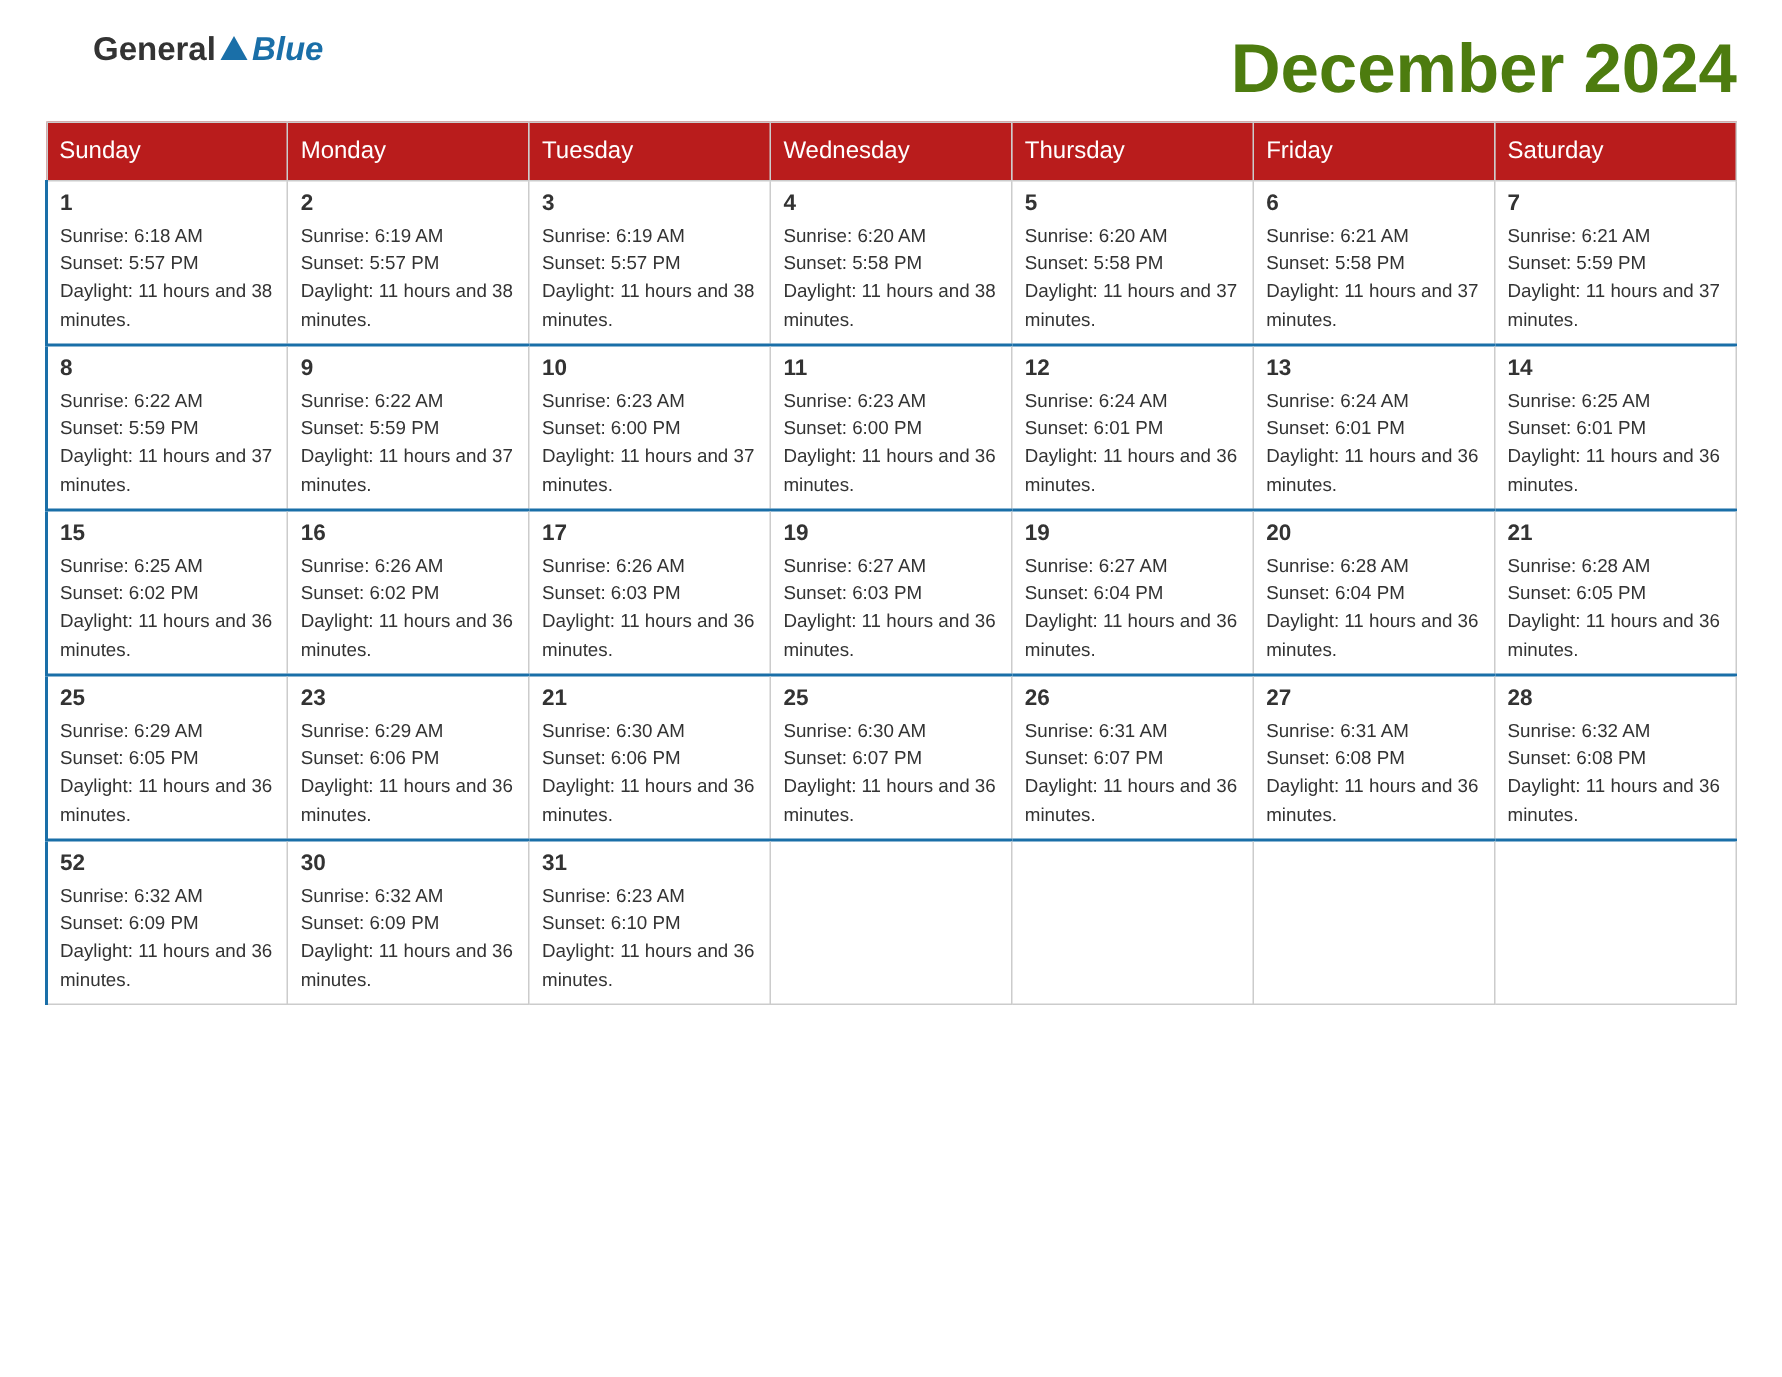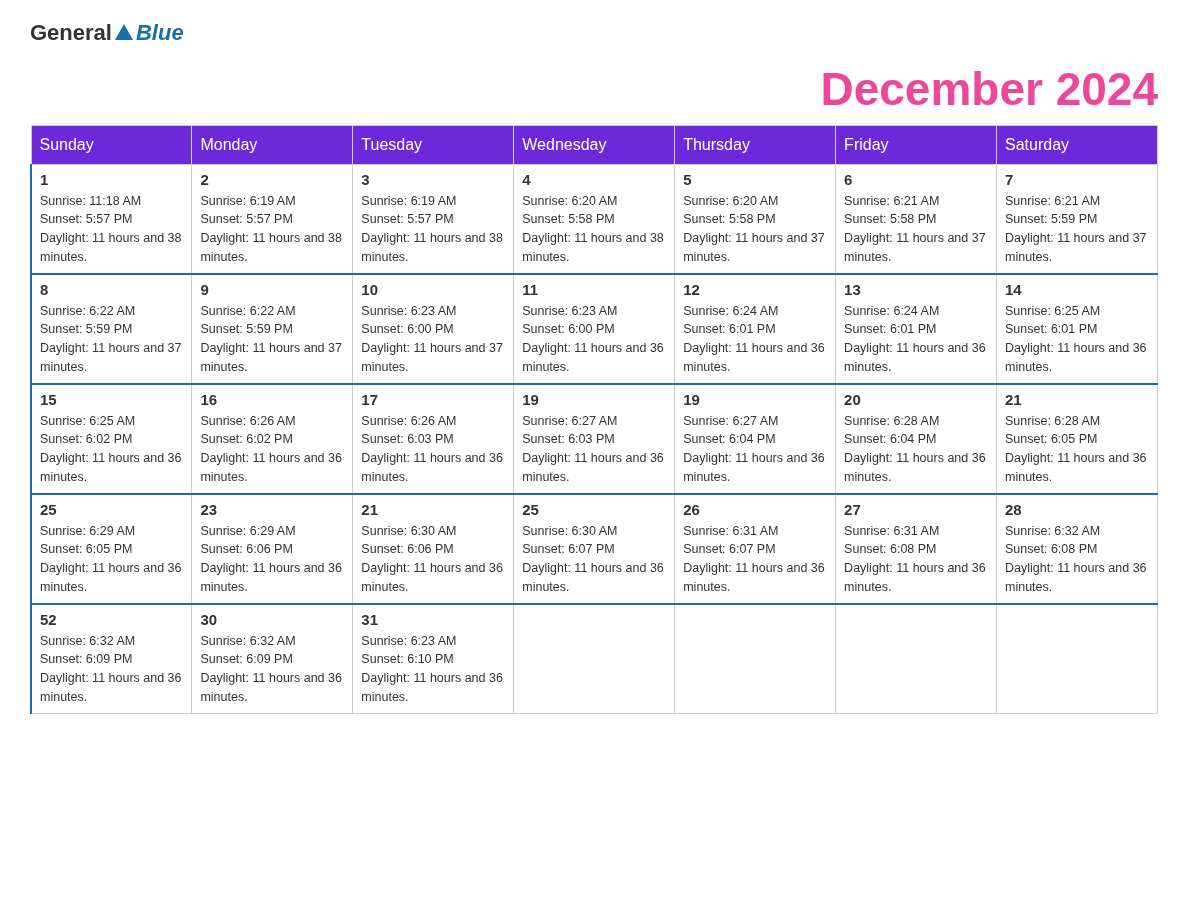--- a/index.html
+++ b/index.html
@@ -13,52 +13,52 @@
     .header-area {
       display: flex;
       justify-content: space-between;
       align-items: flex-start;
       margin-bottom: 10px;
     }
     .logo-area {
       display: flex;
       flex-direction: column;
       align-items: center;
+      margin-left: 32px;
     }
     .logo-text {
       display: flex;
       align-items: center;
       font-size: 22px;
       font-weight: bold;
       color: #333;
     }
     .logo-general { color: #333; }
     .logo-blue { color: #1a6fa8; font-style: italic; }
     .title-area {
       text-align: right;
     }
     .month-title {
       font-size: 46px;
       font-weight: bold;
-      color: #ec4899;
+      color: #4d7c0f;
       line-height: 1.1;
-      margin-top: 44px;
     }
     .location-title {
       font-size: 20px;
       color: #444;
       margin-top: 4px;
     }
     .calendar {
       width: 100%;
       border-collapse: collapse;
       margin-top: 8px;
     }
     .calendar th {
-      background-color: #6d28d9;
+      background-color: #b91c1c;
       color: #fff;
       padding: 10px 8px;
       text-align: left;
       font-size: 16px;
       font-weight: normal;
       border: 1px solid #ccc;
     }
     .calendar td {
       vertical-align: top;
       padding: 6px 8px;
@@ -118,21 +118,21 @@
         <th>Thursday</th>
         <th>Friday</th>
         <th>Saturday</th>
       </tr>
   </thead>
   <tbody id="calendar-body">
   <tr>
         <td>
         <span class="day-num">1</span>
         <div class="day-info">
-          <span>Sunrise: 11:18 AM</span><br>
+          <span>Sunrise: 6:18 AM</span><br>
           <span>Sunset: 5:57 PM</span><br>
           <span>Daylight: 11 hours and 38 minutes.</span>
         </div>
       </td>
         <td>
         <span class="day-num">2</span>
         <div class="day-info">
           <span>Sunrise: 6:19 AM</span><br>
           <span>Sunset: 5:57 PM</span><br>
           <span>Daylight: 11 hours and 38 minutes.</span>

